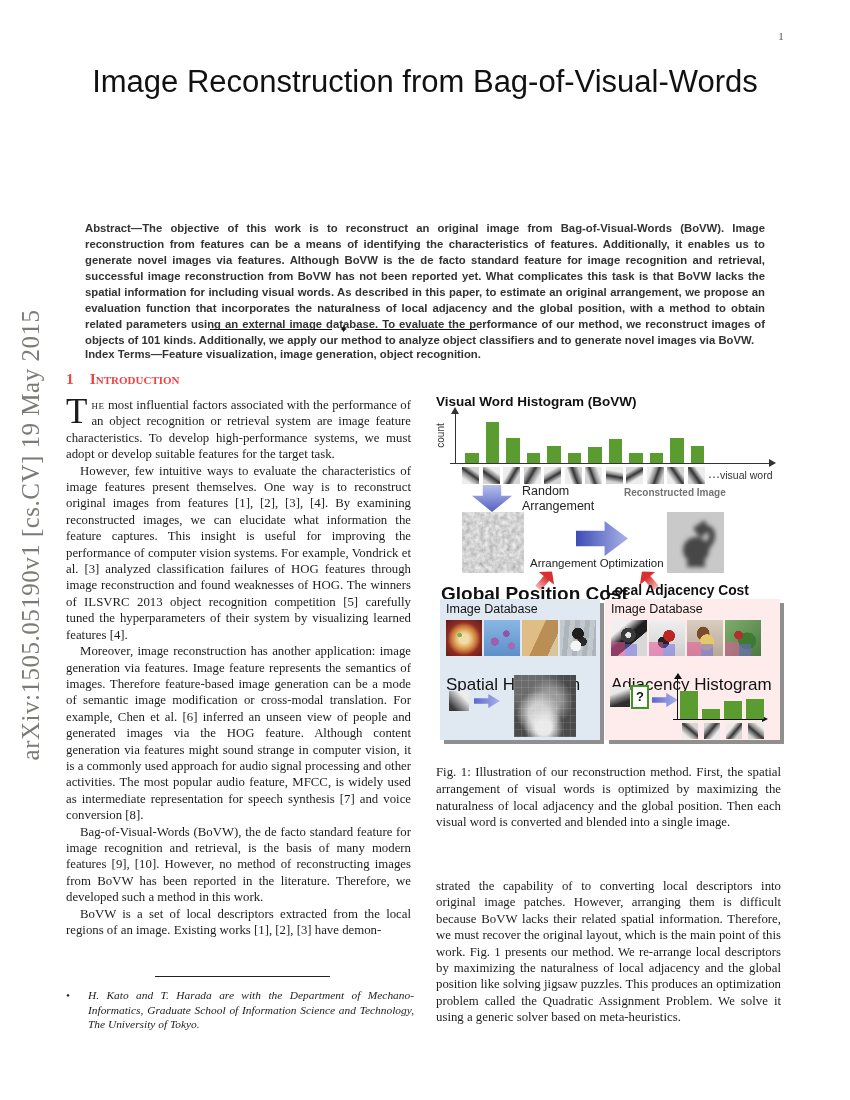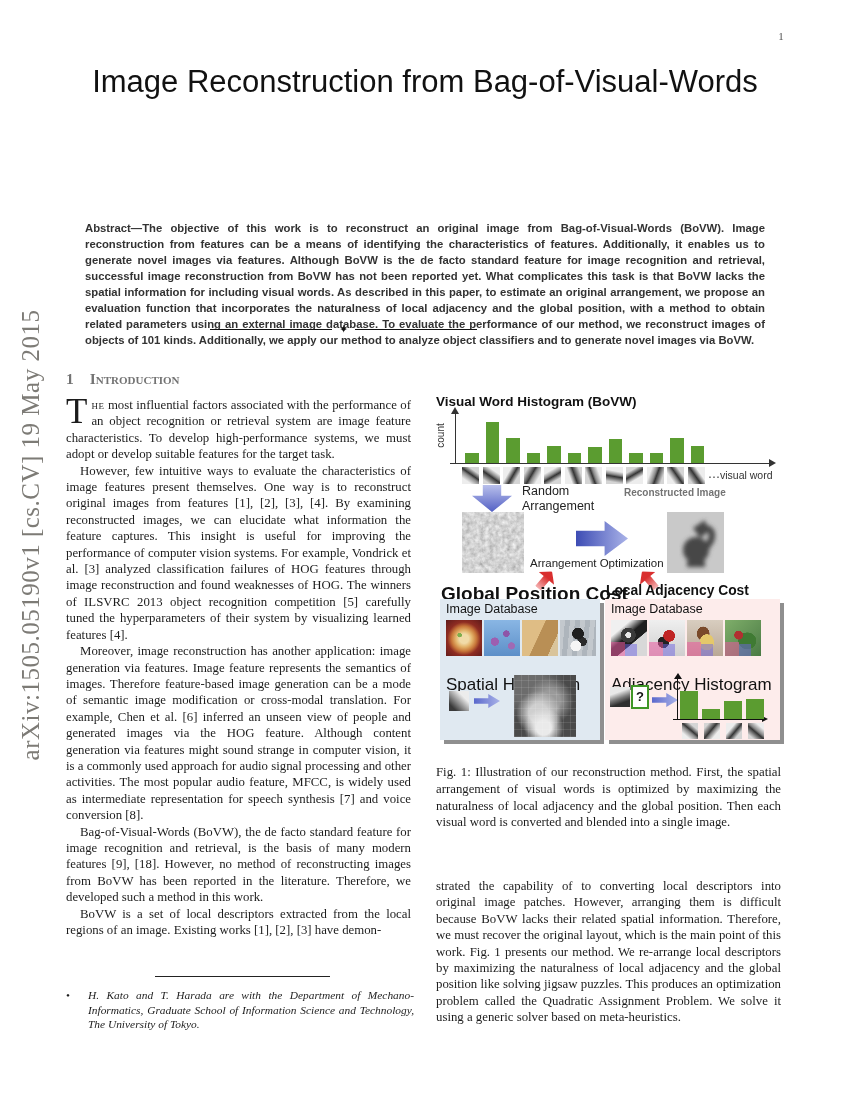--- a/index.html
+++ b/index.html
@@ -24,21 +24,21 @@
   .abstract{top:172px;}
   .indexterms{top:298px;}
 
   .separator{position:absolute;left:210px;top:324px;width:267px;display:flex;
              align-items:center;gap:7px;}
   .separator .line{flex:1;height:1px;background:#111;}
   .sepdiamond{font-size:11px;color:#111;line-height:1;}
 
   
   .colL{position:absolute;left:66px;top:370px;width:345px;}
-  .secheading{font-variant:small-caps;font-weight:700;font-size:15.5px;margin:0 0 9px 0;color:#737373;}
+  .secheading{font-variant:small-caps;font-weight:700;font-size:15.5px;margin:0 0 9px 0;color:#ef4444;}
   .secheading .num{margin-right:16px;}
   p.body{margin:0;font-size:12.8px;line-height:16.4px;text-align:justify;text-indent:14px;}
   p.first{text-indent:0;}
   .dropcap{float:left;font-size:35px;line-height:28px;padding:1px 4px 0 0;}
   .lead{font-variant:small-caps;letter-spacing:.5px;}
 
   .fnrule{position:absolute;left:155px;top:976px;width:175px;height:1px;background:#222;}
   .footnote{position:absolute;left:66px;top:988px;width:348px;display:flex;
             font-size:11.4px;line-height:14.6px;}
   .fnbullet{width:22px;flex:none;}
@@ -179,33 +179,34 @@
 <div id="page">
 
   <div class="pageno">1</div>
 
   <div class="vtext">arXiv:1505.05190v1  [cs.CV]  19 May 2015</div>
 
   <div class="title">Image Reconstruction from Bag-of-Visual-Words</div>
 
   <div class="abstract"><b>Abstract</b><span>—The objective of this work is to reconstruct an original image from Bag-of-Visual-Words (BoVW). Image reconstruction from features can be a means of identifying the characteristics of features. Additionally, it enables us to generate novel images via features. Although BoVW is the de facto standard feature for image recognition and retrieval, successful image reconstruction from BoVW has not been reported yet. What complicates this task is that BoVW lacks the spatial information for including visual words. As described in this paper, to estimate an original arrangement, we propose an evaluation function that incorporates the naturalness of local adjacency and the global position, with a method to obtain related parameters using an external image database. To evaluate the performance of our method, we reconstruct images of objects of 101 kinds. Additionally, we apply our method to analyze object classifiers and to generate novel images via BoVW.</span></div>
 
+  <div class="indexterms"><b>Index Terms</b><span>—Feature visualization, image generation, object recognition.</span></div>
 
   <div class="separator">
     <div class="line"></div>
     <div class="sepdiamond">✦</div>
     <div class="line"></div>
   </div>
 
   <div class="colL">
     <h2 class="secheading"><span class="num">1</span><span>Introduction</span></h2>
     <p class="body first"><span class="dropcap">T</span><span class="lead">he</span><span> most influential factors associated with the performance of an object recognition or retrieval system are image feature characteristics. To develop high-performance systems, we must adopt or develop suitable features for the target task.</span></p>
     <p class="body">However, few intuitive ways to evaluate the characteristics of image features present themselves. One way is to reconstruct original images from features [1], [2], [3], [4]. By examining reconstructed images, we can elucidate what information the feature captures. This insight is useful for improving the performance of computer vision systems. For example, Vondrick et al. [3] analyzed classification failures of HOG features through image reconstruction and found weaknesses of HOG. The winners of ILSVRC 2013 object recognition competition [5] carefully tuned the hyperparameters of their system by visualizing learned features [4].</p>
     <p class="body">Moreover, image reconstruction has another application: image generation via features. Image feature represents the semantics of images. Therefore feature-based image generation can be a mode of semantic image modification or cross-modal translation. For example, Chen et al. [6] inferred an unseen view of people and generated images via the HOG feature. Although content generation via features might sound strange in computer vision, it is a commonly used approach for audio signal processing and other activities. The most popular audio feature, MFCC, is widely used as intermediate representation for speech synthesis [7] and voice conversion [8].</p>
-    <p class="body">Bag-of-Visual-Words (BoVW), the de facto standard feature for image recognition and retrieval, is the basis of many modern features [9], [18]. However, no method of reconstructing images from BoVW has been reported in the literature. Therefore, we developed such a method in this work.</p>
+    <p class="body">Bag-of-Visual-Words (BoVW), the de facto standard feature for image recognition and retrieval, is the basis of many modern features [9], [10]. However, no method of reconstructing images from BoVW has been reported in the literature. Therefore, we developed such a method in this work.</p>
     <p class="body">BoVW is a set of local descriptors extracted from the local regions of an image. Existing works [1], [2], [3] have demon-</p>
   </div>
 
   <div class="fnrule"></div>
   <div class="footnote">
     <span class="fnbullet">•</span>
     <span class="fntext">H. Kato and T. Harada are with the Department of Mechano-Informatics, Graduate School of Information Science and Technology, The University of Tokyo.</span>
   </div>
 
   <div class="fig">

